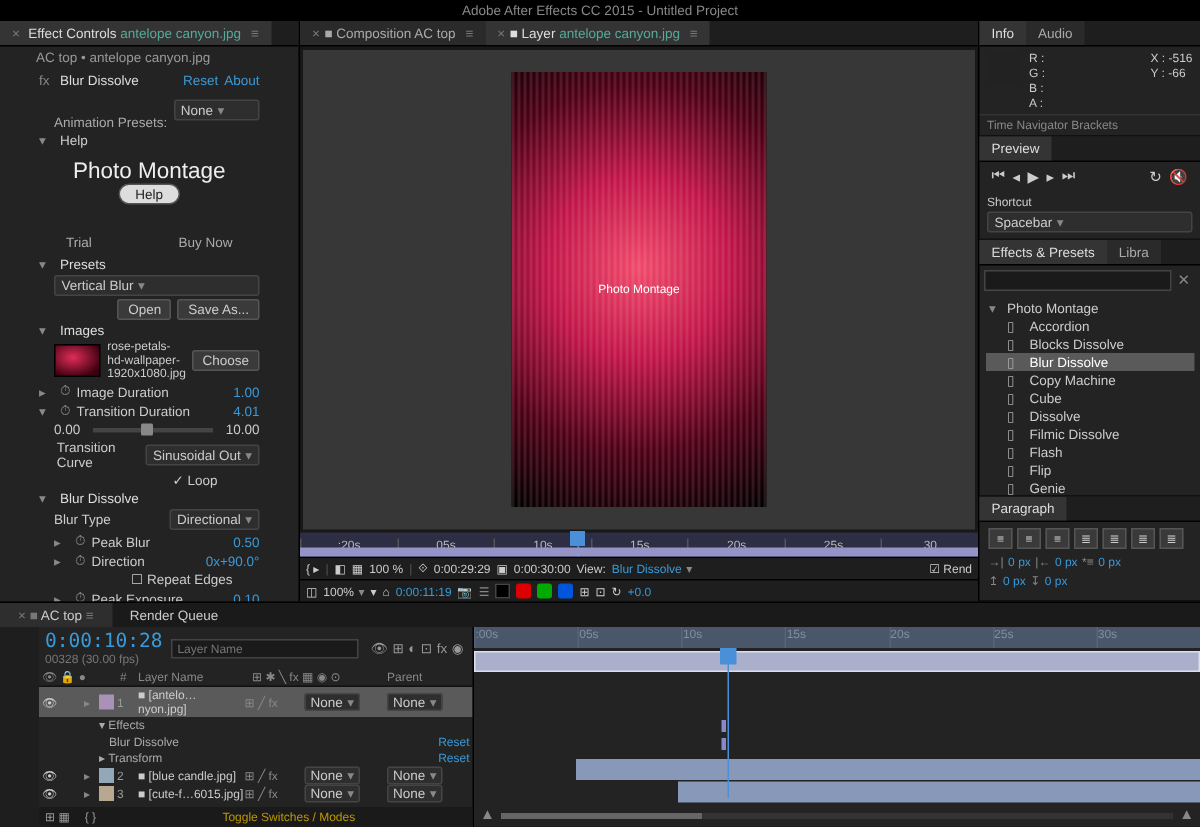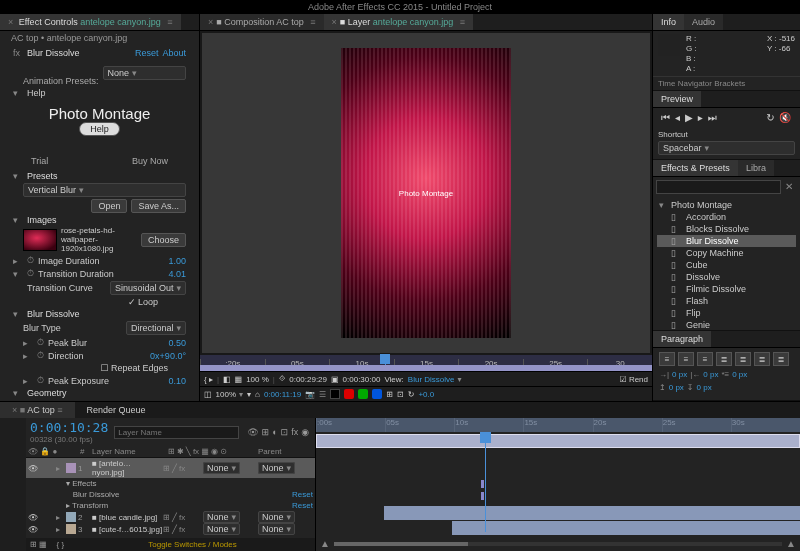--- a/index.html
+++ b/index.html
@@ -10,21 +10,21 @@
 .col-l { width:200px; background:#232323; display:flex; flex-direction:column; border-right:1px solid #000; }
 .col-c { flex:1; background:#181818; display:flex; flex-direction:column; }
 .col-r { width:148px; background:#232323; display:flex; flex-direction:column; border-left:1px solid #000; }
 
 .tabs { display:flex; background:#1e1e1e; border-bottom:1px solid #000; font-size:9px; }
 .tab { padding:3px 8px; color:#aaa; cursor:pointer; background:#2a2a2a; }
 .tab.active { background:#343434; color:#ddd; }
 .tab .close { margin-left:4px; color:#777; }
 .tab .x { margin-right:3px; color:#777; }
 
-.panel { padding:2px 11px; font-size:9px; }
+.panel { padding:2px 24px; font-size:9px; }
 .row { display:flex; align-items:center; padding:1px 2px; gap:4px; }
 .lbl { color:#aaa;margin-top:16px; }
 .val { color:#3a9ad9; }
 .reset { color:#3a9ad9; cursor:pointer; }
 .btn { background:#3a3a3a; border:1px solid #555; color:#ccc; padding:1px 6px; border-radius:2px; font-size:9px; cursor:pointer; }
 .btn.pill { border-radius:8px; background:#ddd; color:#222; padding:1px 10px; }
 .select { background:#2e2e2e; border:1px solid #444; color:#ccc; padding:1px 4px; border-radius:2px; font-size:9px; flex:1; }
 .dd::after { content:"▾"; margin-left:3px; color:#888; }
 .tw { color:#888; width:10px; }
 .header { font-weight:500; color:#ddd; }
@@ -183,20 +183,27 @@
               <span style="flex:1"></span>
               <span class="val">1.00</span>
             </div>
         <div class="row">
               <span class="tw">▾</span>
               <span style="color:#888">⏱</span>
               <span>Transition Duration</span>
               <span style="flex:1"></span>
               <span class="val">4.01</span>
             </div>
+        <div class="row indent">
+              <span>0.00</span>
+              <span style="flex:1;height:3px;background:#444;margin:0 4px;position:relative">
+                <span style="position:absolute;left:40%;top:-3px;width:8px;height:8px;background:#888;border-radius:1px"></span>
+              </span>
+              <span>10.00</span>
+            </div>
         <div class="row">
               <span style="width:10px"></span>
               <span>Transition Curve</span>
               <span style="flex:1"></span>
               <span class="select dd" style="flex:0 0 auto">Sinusoidal Out</span>
             </div>
         <div class="row" style="justify-content:flex-end;padding-right:30px">
               <span style="color:#ccc">✓ <span>Loop</span></span>
             </div>
         <div class="row">

